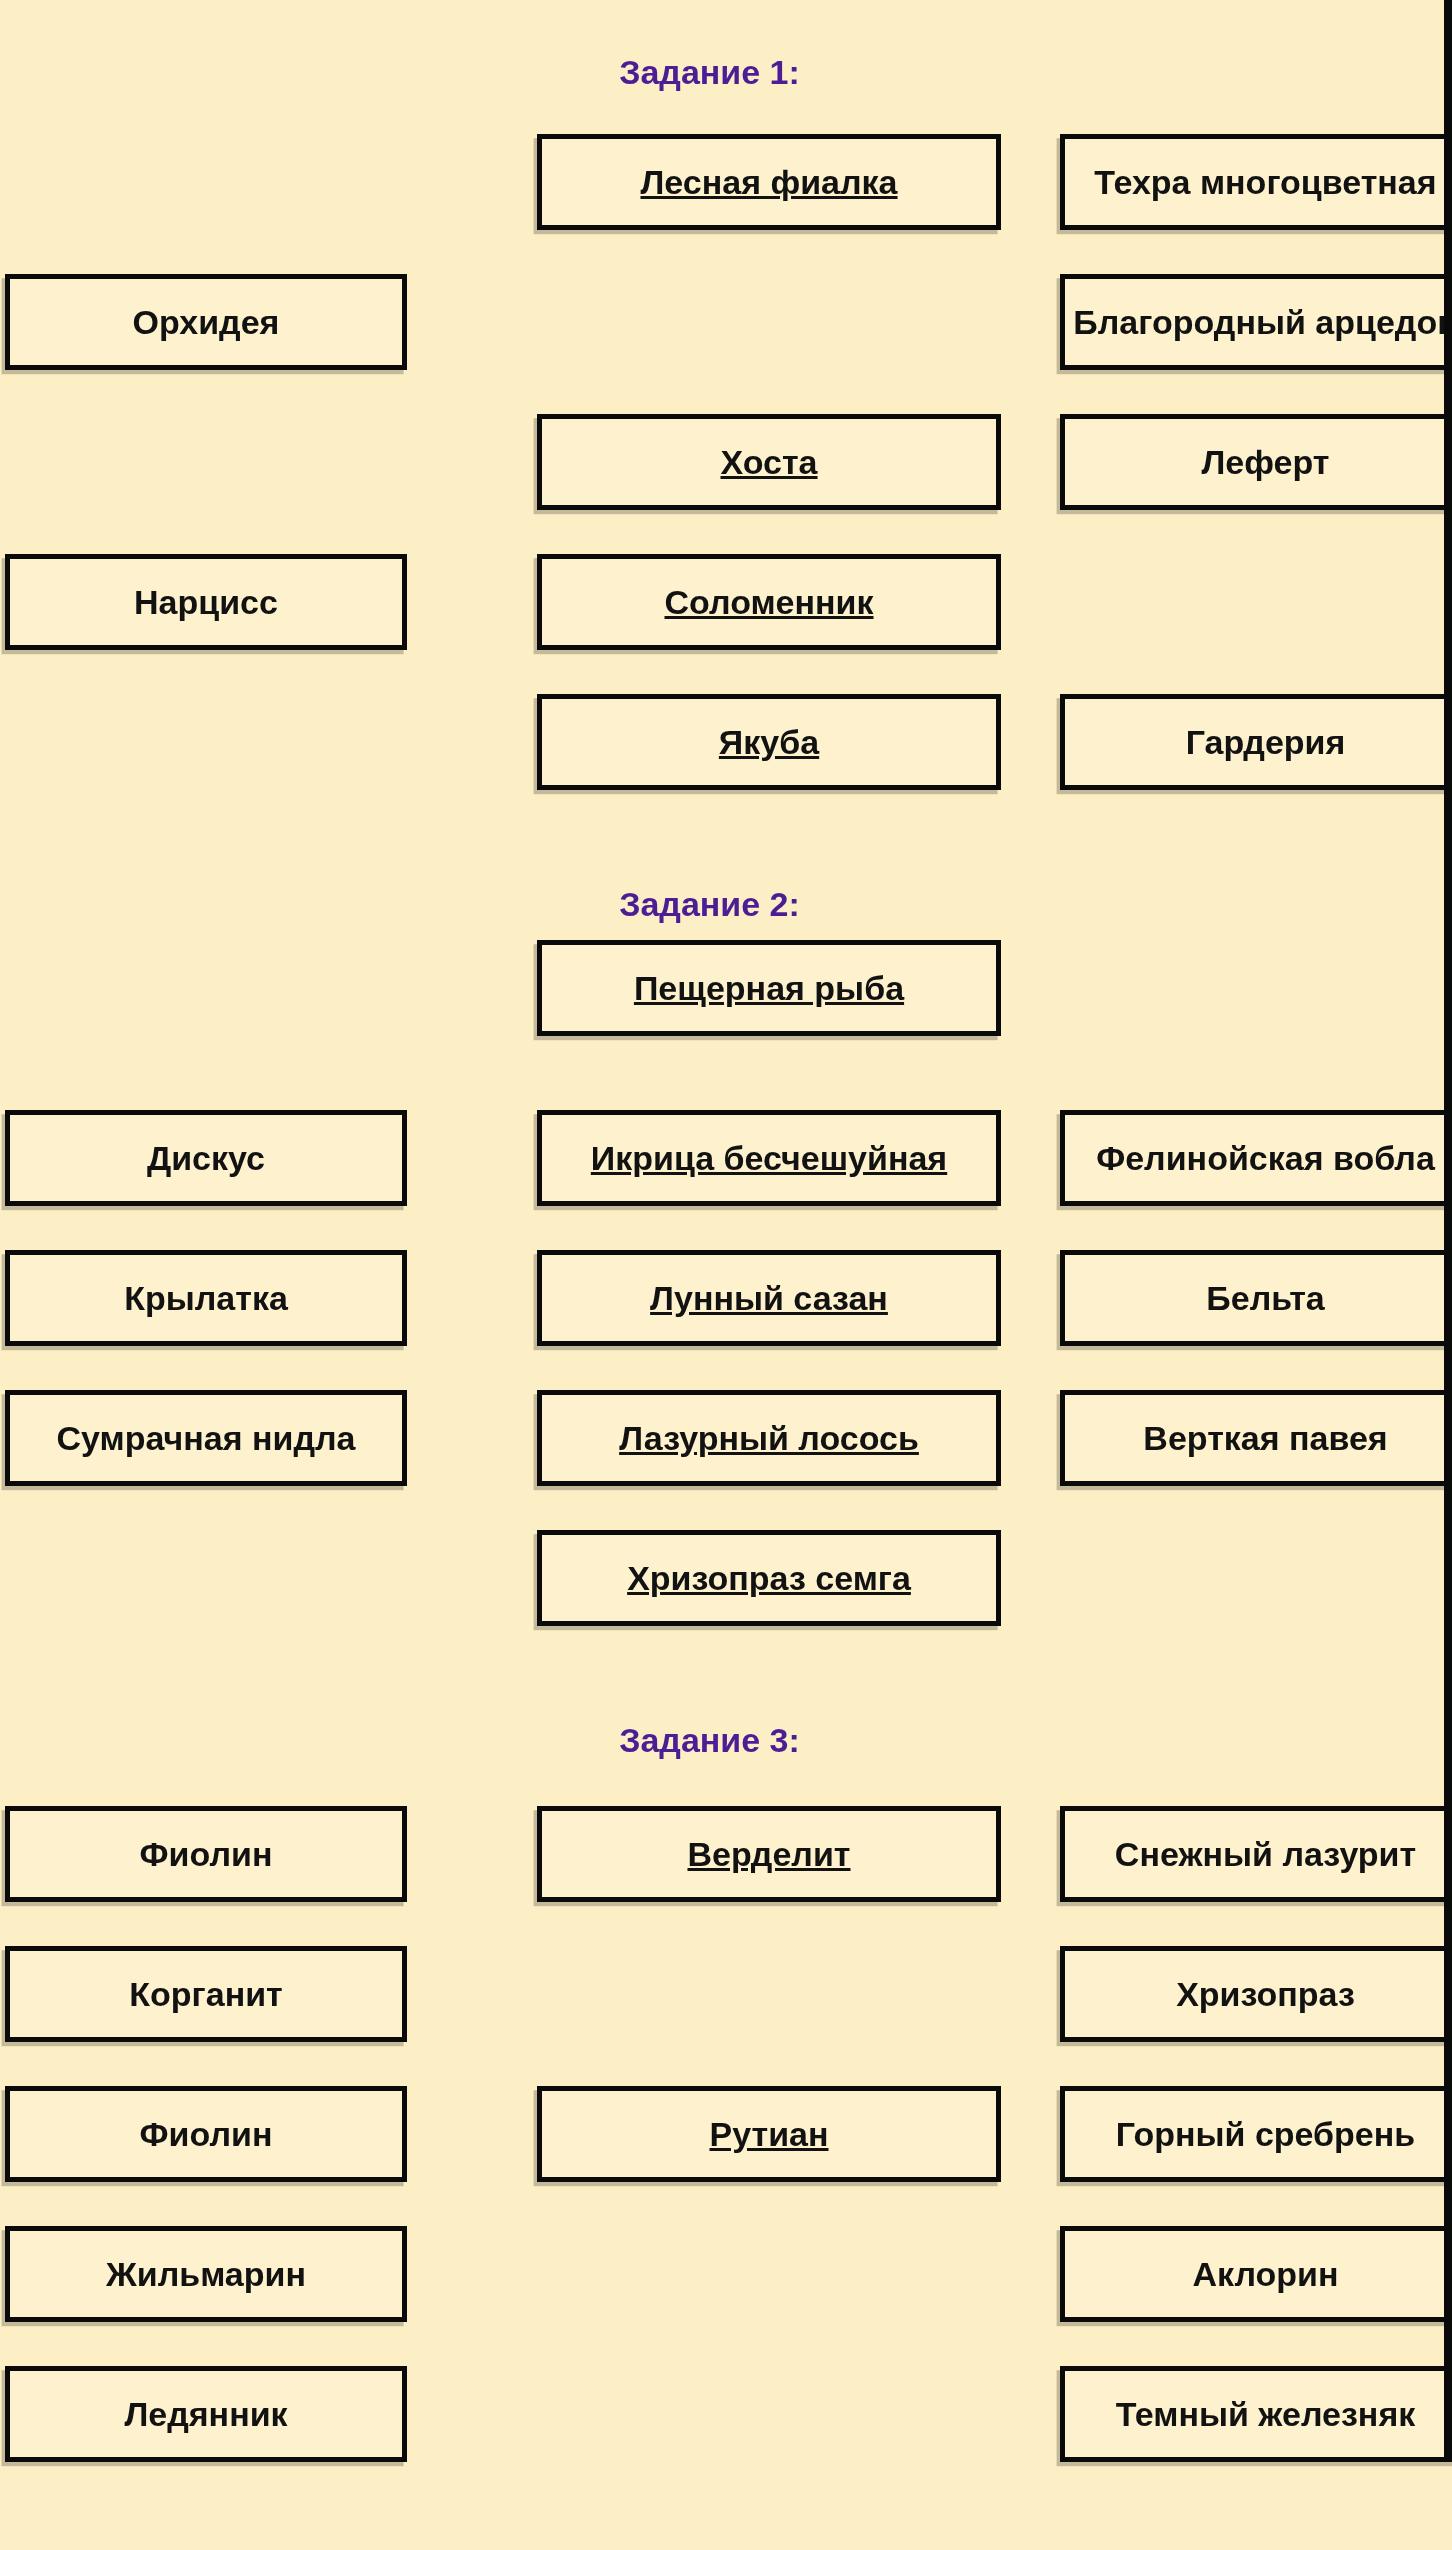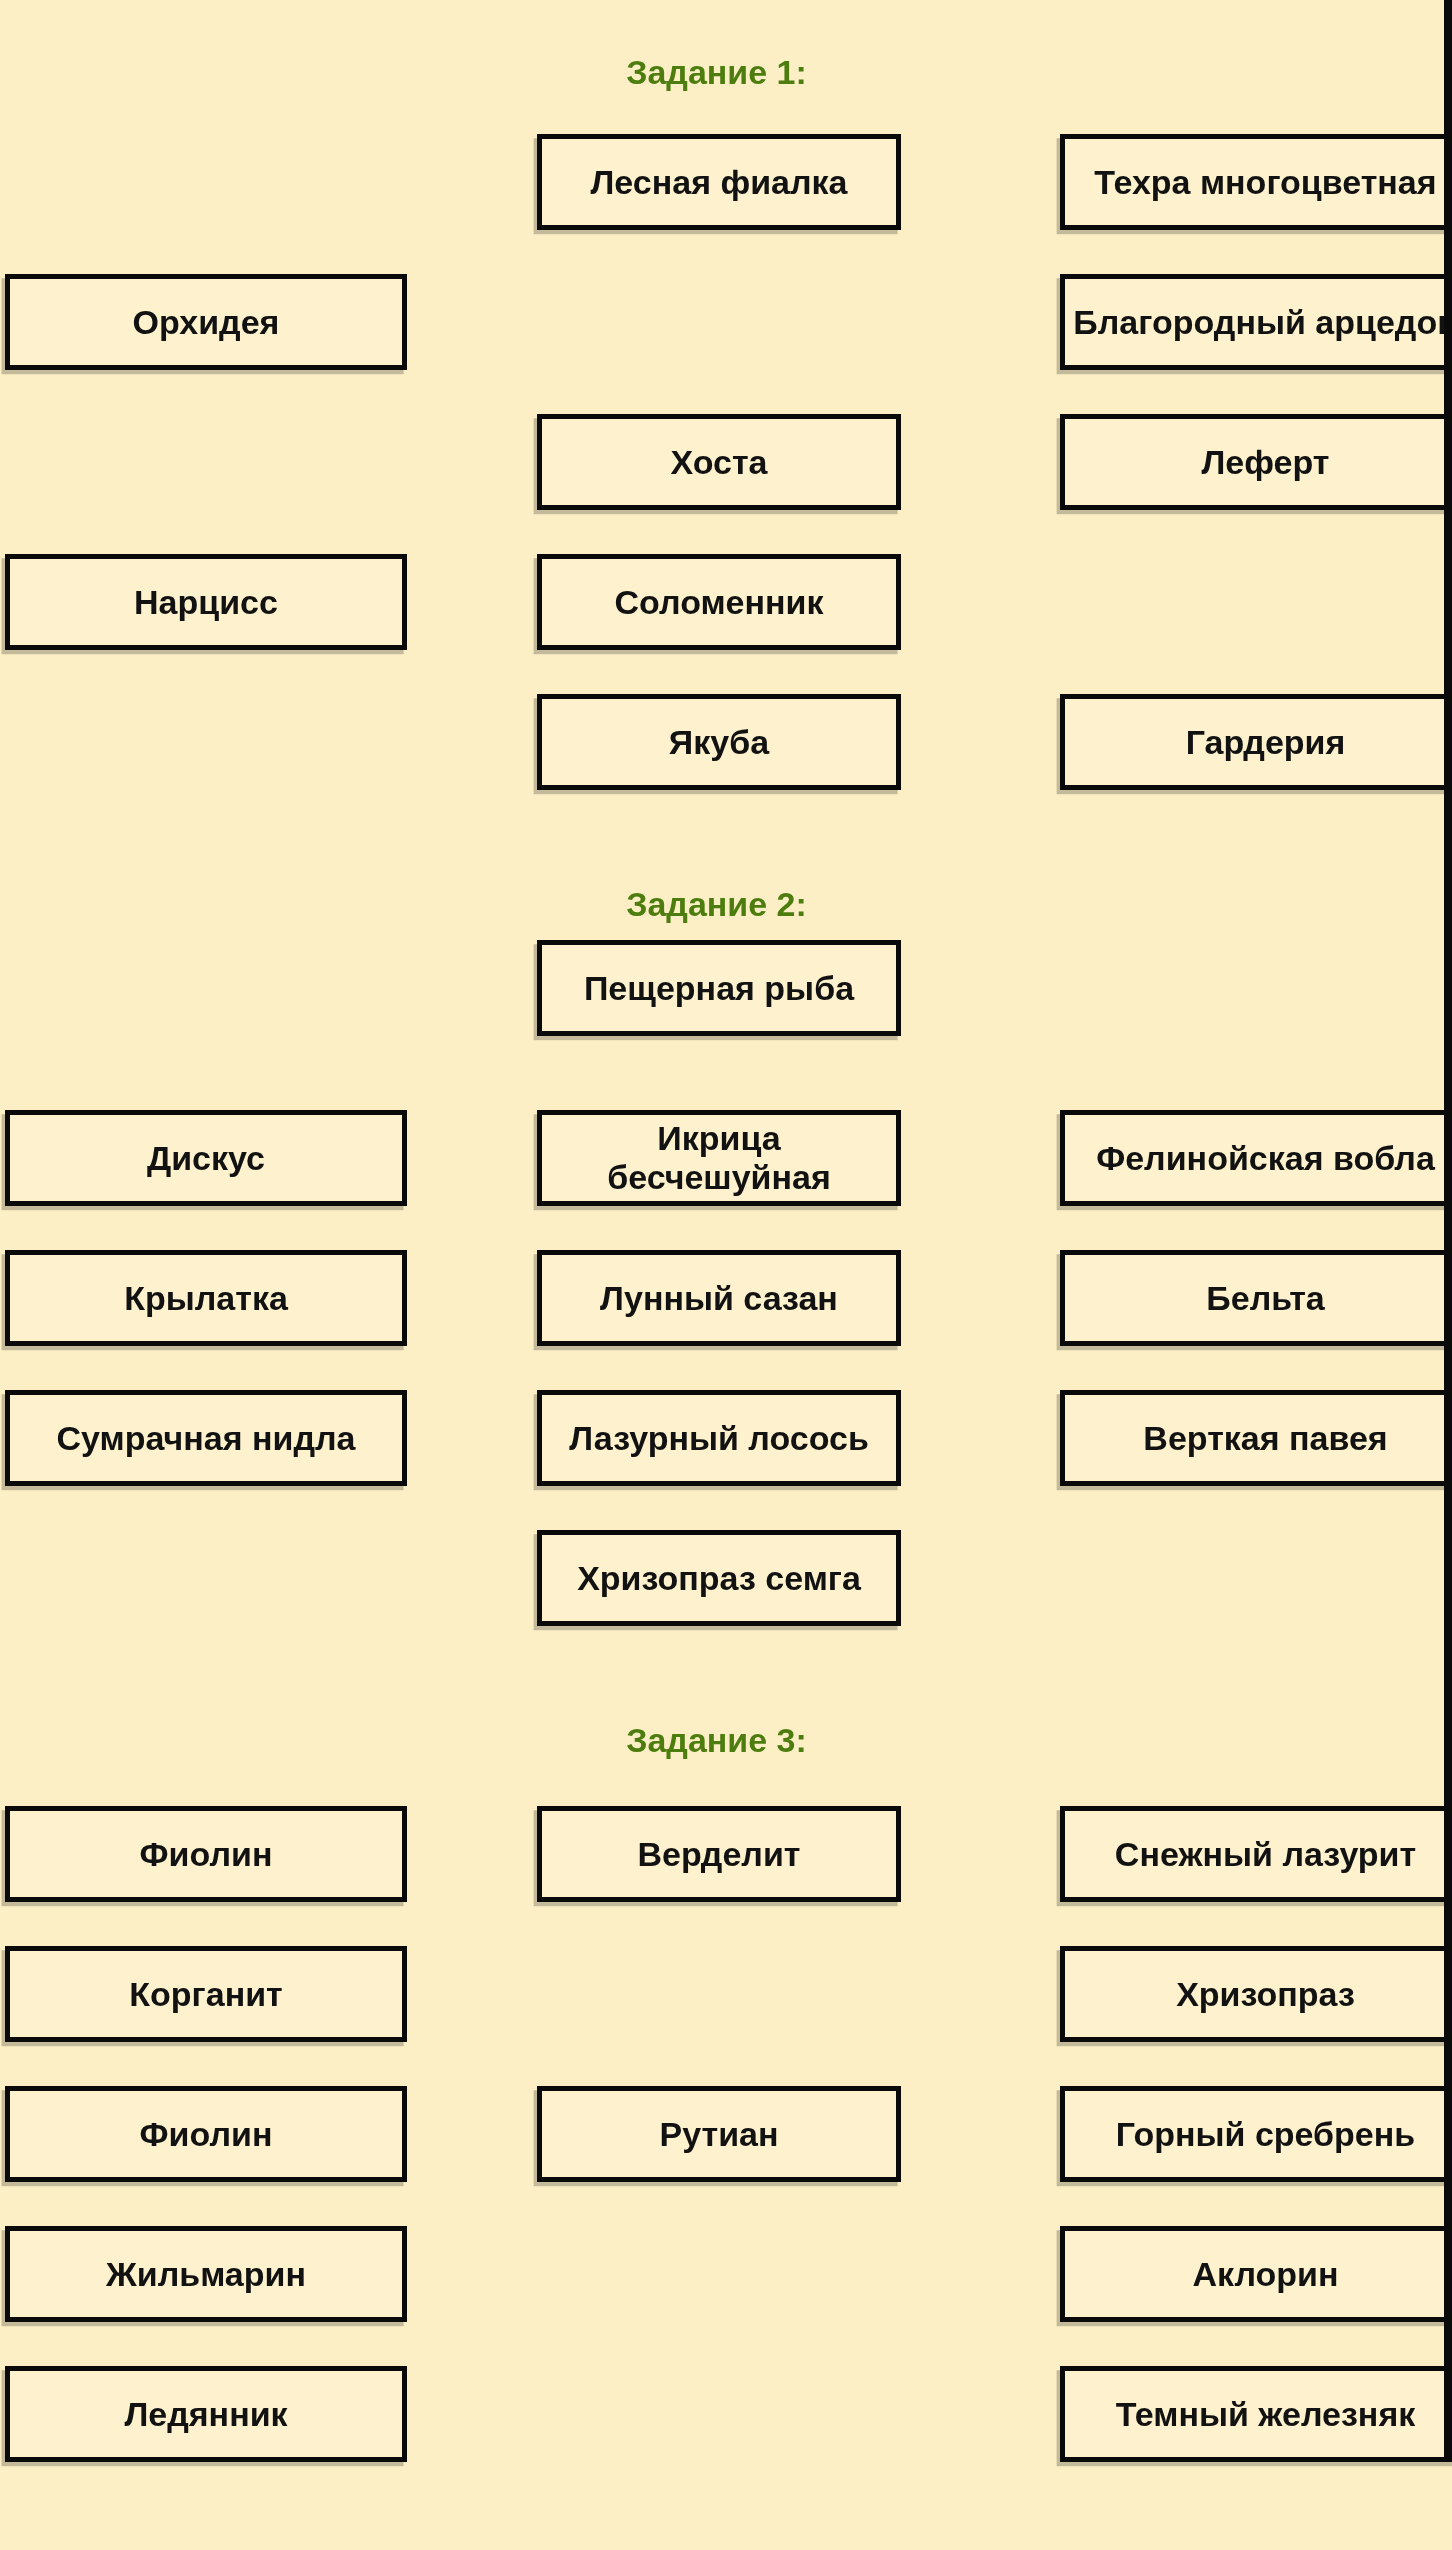--- a/index.html
+++ b/index.html
@@ -5,45 +5,45 @@
   html,body{margin:0;padding:0;background:#FCEFC6;}
   .page{
     position:relative;
     width:1453px;height:2550px;
     background:#FCEFC6;
     overflow:hidden;
     font-family:"Liberation Sans",sans-serif;
   }
   .section-title{
     position:absolute;
-    left:7px;width:1419px;
+    left:0;width:1419px;
     text-align:center;
     font-weight:bold;
     font-size:34px;
     line-height:40px;
-    color:#4d7c0f;
+    color:#4c1d95;
   }
   .box{
     position:absolute;
     height:96px;
     box-sizing:border-box;
     border:5.9px solid #0A0A0A;
     background:#FDF2CD;
     display:flex;
     align-items:center;
     justify-content:center;
     font-weight:bold;
     font-size:34px;
     color:#121212;
     text-align:center;
     box-shadow:-3.4px 4.2px 0 rgba(0,0,0,0.22);
     z-index:1;
   }
   .c1{left:5px;width:402px;}
-  .c2{left:537px;width:364px;}
+  .c2{left:537px;width:464px;text-decoration:underline;}
   .c3{left:1060px;width:411px;}
   .edge-line{
     position:absolute;
     left:1444px;top:0;
     width:8.4px;height:2459px;
     background:#0A0A0A;
     z-index:5;
   }
 </style>
 </head>

